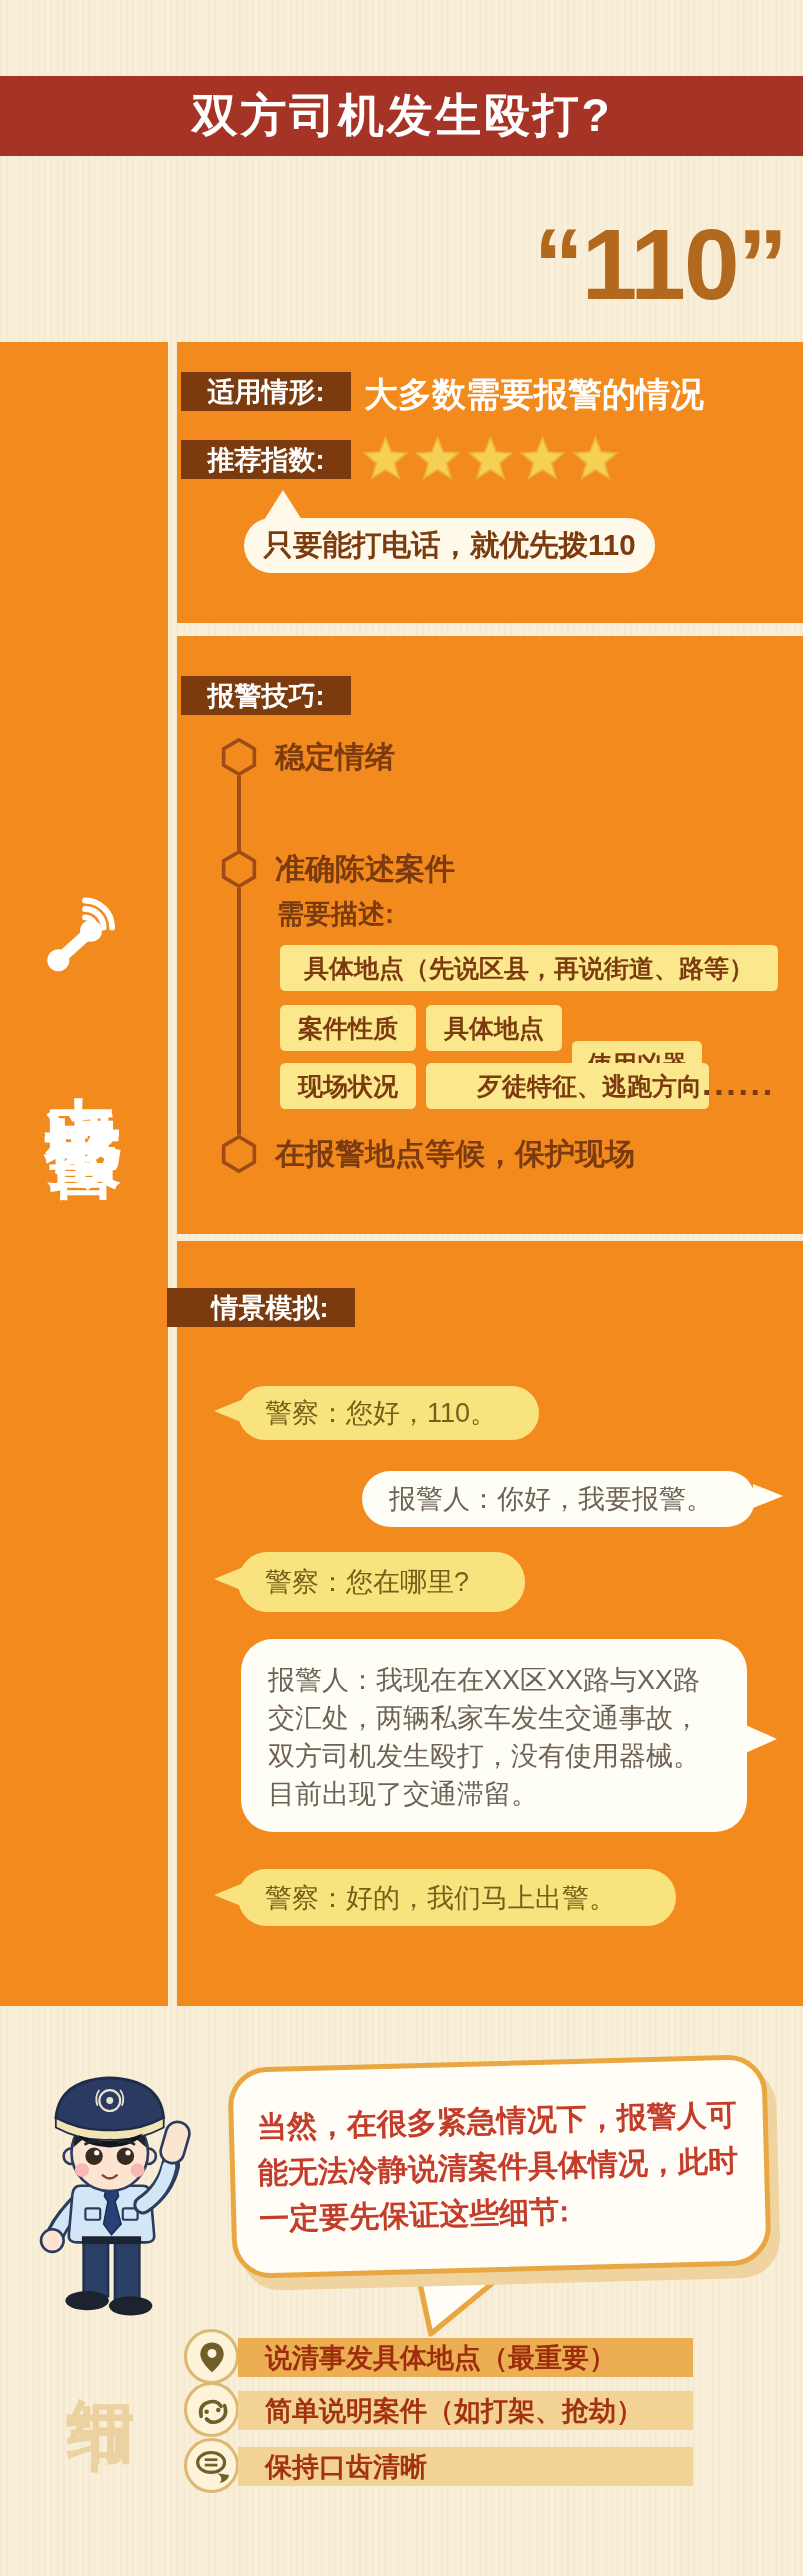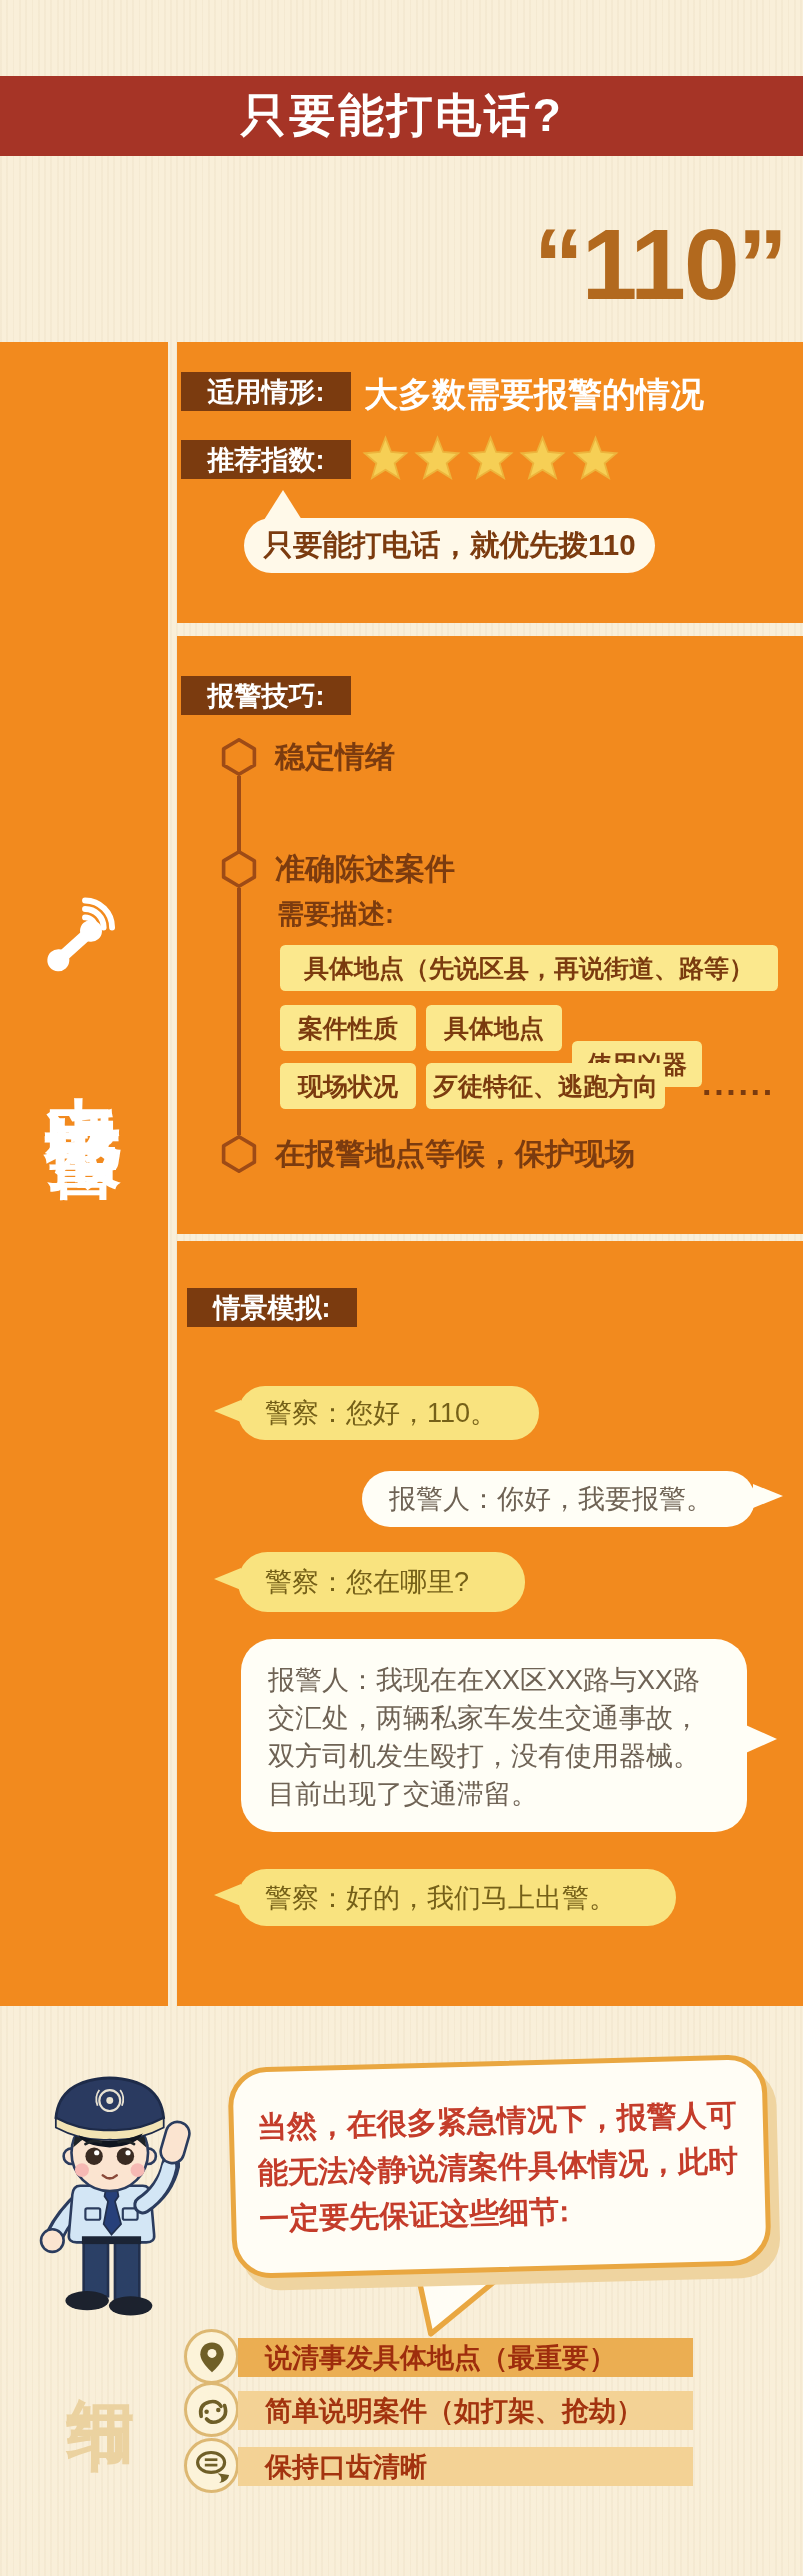--- a/index.html
+++ b/index.html
@@ -64,21 +64,21 @@
     box-sizing:border-box;display:flex;align-items:center;justify-content:center;}
   .tip-bar{left:238px;width:455px;height:39px;display:flex;align-items:center;
     padding-left:27px;box-sizing:border-box;font-size:27px;font-weight:bold;white-space:nowrap;}
   .tip-bar-strong{background:#EBAE52;color:#9E2D0D;}
   .tip-bar-light{background:#F3D295;color:#A3330F;}
 </style>
 </head>
 <body>
 
 <div class="abs banner">
-  <span class="banner-title">只要能打电话?</span>
+  <span class="banner-title">双方司机发生殴打?</span>
 </div>
 
 <div class="abs hotline">“110”</div>
 
 <div class="abs sidebar"></div>
 <svg class="abs" style="left:36px;top:893px;" width="93" height="86" viewBox="0 0 110 100">
   <path d="M58 28 A12 12 0 0 1 70 40" stroke="#FFFFFF" stroke-width="7" fill="none" stroke-linecap="round"></path>
   <path d="M58 18 A22 22 0 0 1 80 40" stroke="#FFFFFF" stroke-width="7" fill="none" stroke-linecap="round"></path>
   <path d="M58 8  A32 32 0 0 1 90 40" stroke="#FFFFFF" stroke-width="7" fill="none" stroke-linecap="round"></path>
   <g transform="rotate(-42 45 62)">
@@ -131,25 +131,25 @@
 <div class="abs step-text" style="left:275px;top:738px;">稳定情绪</div>
 <div class="abs step-text" style="left:275px;top:850px;">准确陈述案件</div>
 <div class="abs step-text" style="left:275px;top:1135px;">在报警地点等候，保护现场</div>
 
 <div class="abs describe-label">需要描述:</div>
 <div class="abs ybox" style="left:280px;top:945px;width:498px;">具体地点（先说区县，再说街道、路等）</div>
 <div class="abs ybox" style="left:280px;top:1005px;width:136px;">案件性质</div>
 <div class="abs ybox" style="left:426px;top:1005px;width:136px;">具体地点</div>
 <div class="abs ybox" style="left:572px;top:1005px;width:130px;margin-top:36px;">使用凶器</div>
 <div class="abs ybox" style="left:280px;top:1063px;width:136px;">现场状况</div>
-<div class="abs ybox" style="left:426px;top:1063px;width:239px;">歹徒特征、逃跑方向</div>
+<div class="abs ybox" style="left:426px;top:1063px;width:239px;padding-left:44px;">歹徒特征、逃跑方向</div>
 <div class="abs dots">......</div>
 
 <div class="abs panel panel3"></div>
-<div class="abs label-box" style="left:187px;top:1288px;">情景模拟:</div>
+<div class="abs label-box" style="left:167px;top:1288px;padding-left:18px;">情景模拟:</div>
 
 <div class="abs tail-l" style="left:214px;top:1400px;"></div>
 <div class="abs chat chat-y" style="left:238px;top:1386px;width:301px;height:54px;">警察：您好，110。</div>
 
 <div class="abs tail-r" style="left:753px;top:1484px;"></div>
 <div class="abs chat chat-w" style="left:362px;top:1471px;width:393px;height:56px;">报警人：你好，我要报警。</div>
 
 <div class="abs tail-l" style="left:214px;top:1568px;"></div>
 <div class="abs chat chat-y" style="left:238px;top:1552px;width:287px;height:60px;">警察：您在哪里?</div>
 

